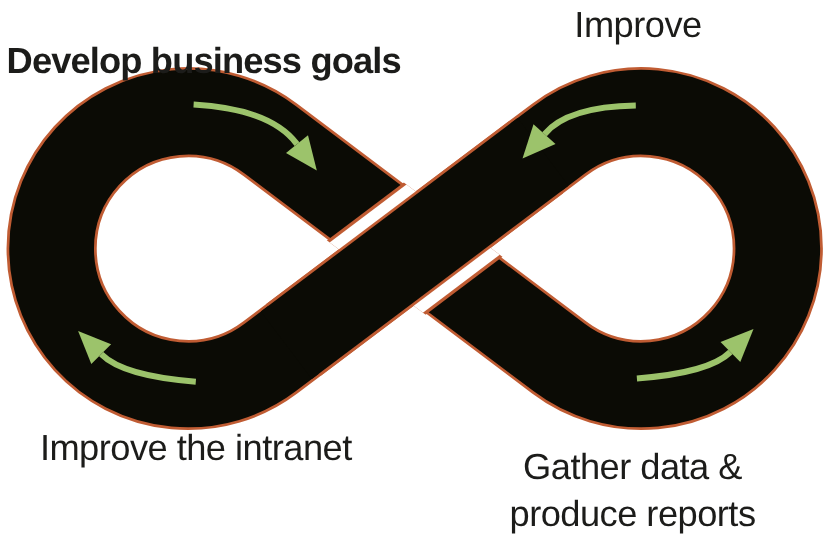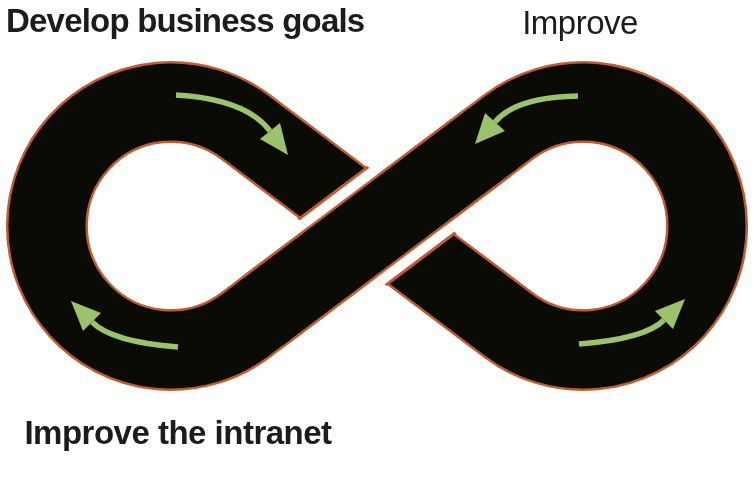--- a/index.html
+++ b/index.html
@@ -4,25 +4,25 @@
 <style>
   html,body{margin:0;padding:0;background:#ffffff;}
   .stage{
     position:relative;width:754px;height:493px;background:#ffffff;
     overflow:hidden;font-family:"Liberation Sans","DejaVu Sans",sans-serif;
   }
   .label{
     position:absolute;color:#1c1c1a;font-size:33px;line-height:42px;
     letter-spacing:-0.5px;white-space:nowrap;
   }
-  .label.bold{font-weight:bold;letter-spacing:-0.8px;}
+  .label.bold{font-weight:bold;letter-spacing:-0.8px;margin-top:34px;}
   .label.centered{transform:translateX(-50%);text-align:center;}
   #lbl-top-left{left:6px;top:0px;}
   #lbl-top-right{left:580px;top:2px;}
-  #lbl-bottom-left{left:178px;top:412px;font-weight:bold;}
+  #lbl-bottom-left{left:178px;top:386px;}
   #lbl-bottom-right{left:575px;top:402px;line-height:43px;}
   svg{position:absolute;left:0;top:0;}
 </style>
 </head>
 <body>
 
 <div class="stage">
 
   <svg width="754" height="493" viewBox="0 0 754 493">
     <defs>
@@ -59,14 +59,18 @@
       <polygon points="685,299 673,329 655,311" fill="#9cc36b"></polygon>
     </g>
   </svg>
 
   <div class="label bold" id="lbl-top-left">Develop business goals</div>
 
   <div class="label centered" id="lbl-top-right">Improve</div>
 
   <div class="label centered" id="lbl-bottom-left">Improve the intranet</div>
 
+  <div class="label centered" id="lbl-bottom-right">
+    <div>Gather data &amp;</div>
+    <div>produce reports</div>
+  </div>
 
 </div>
 
 </body></html>

